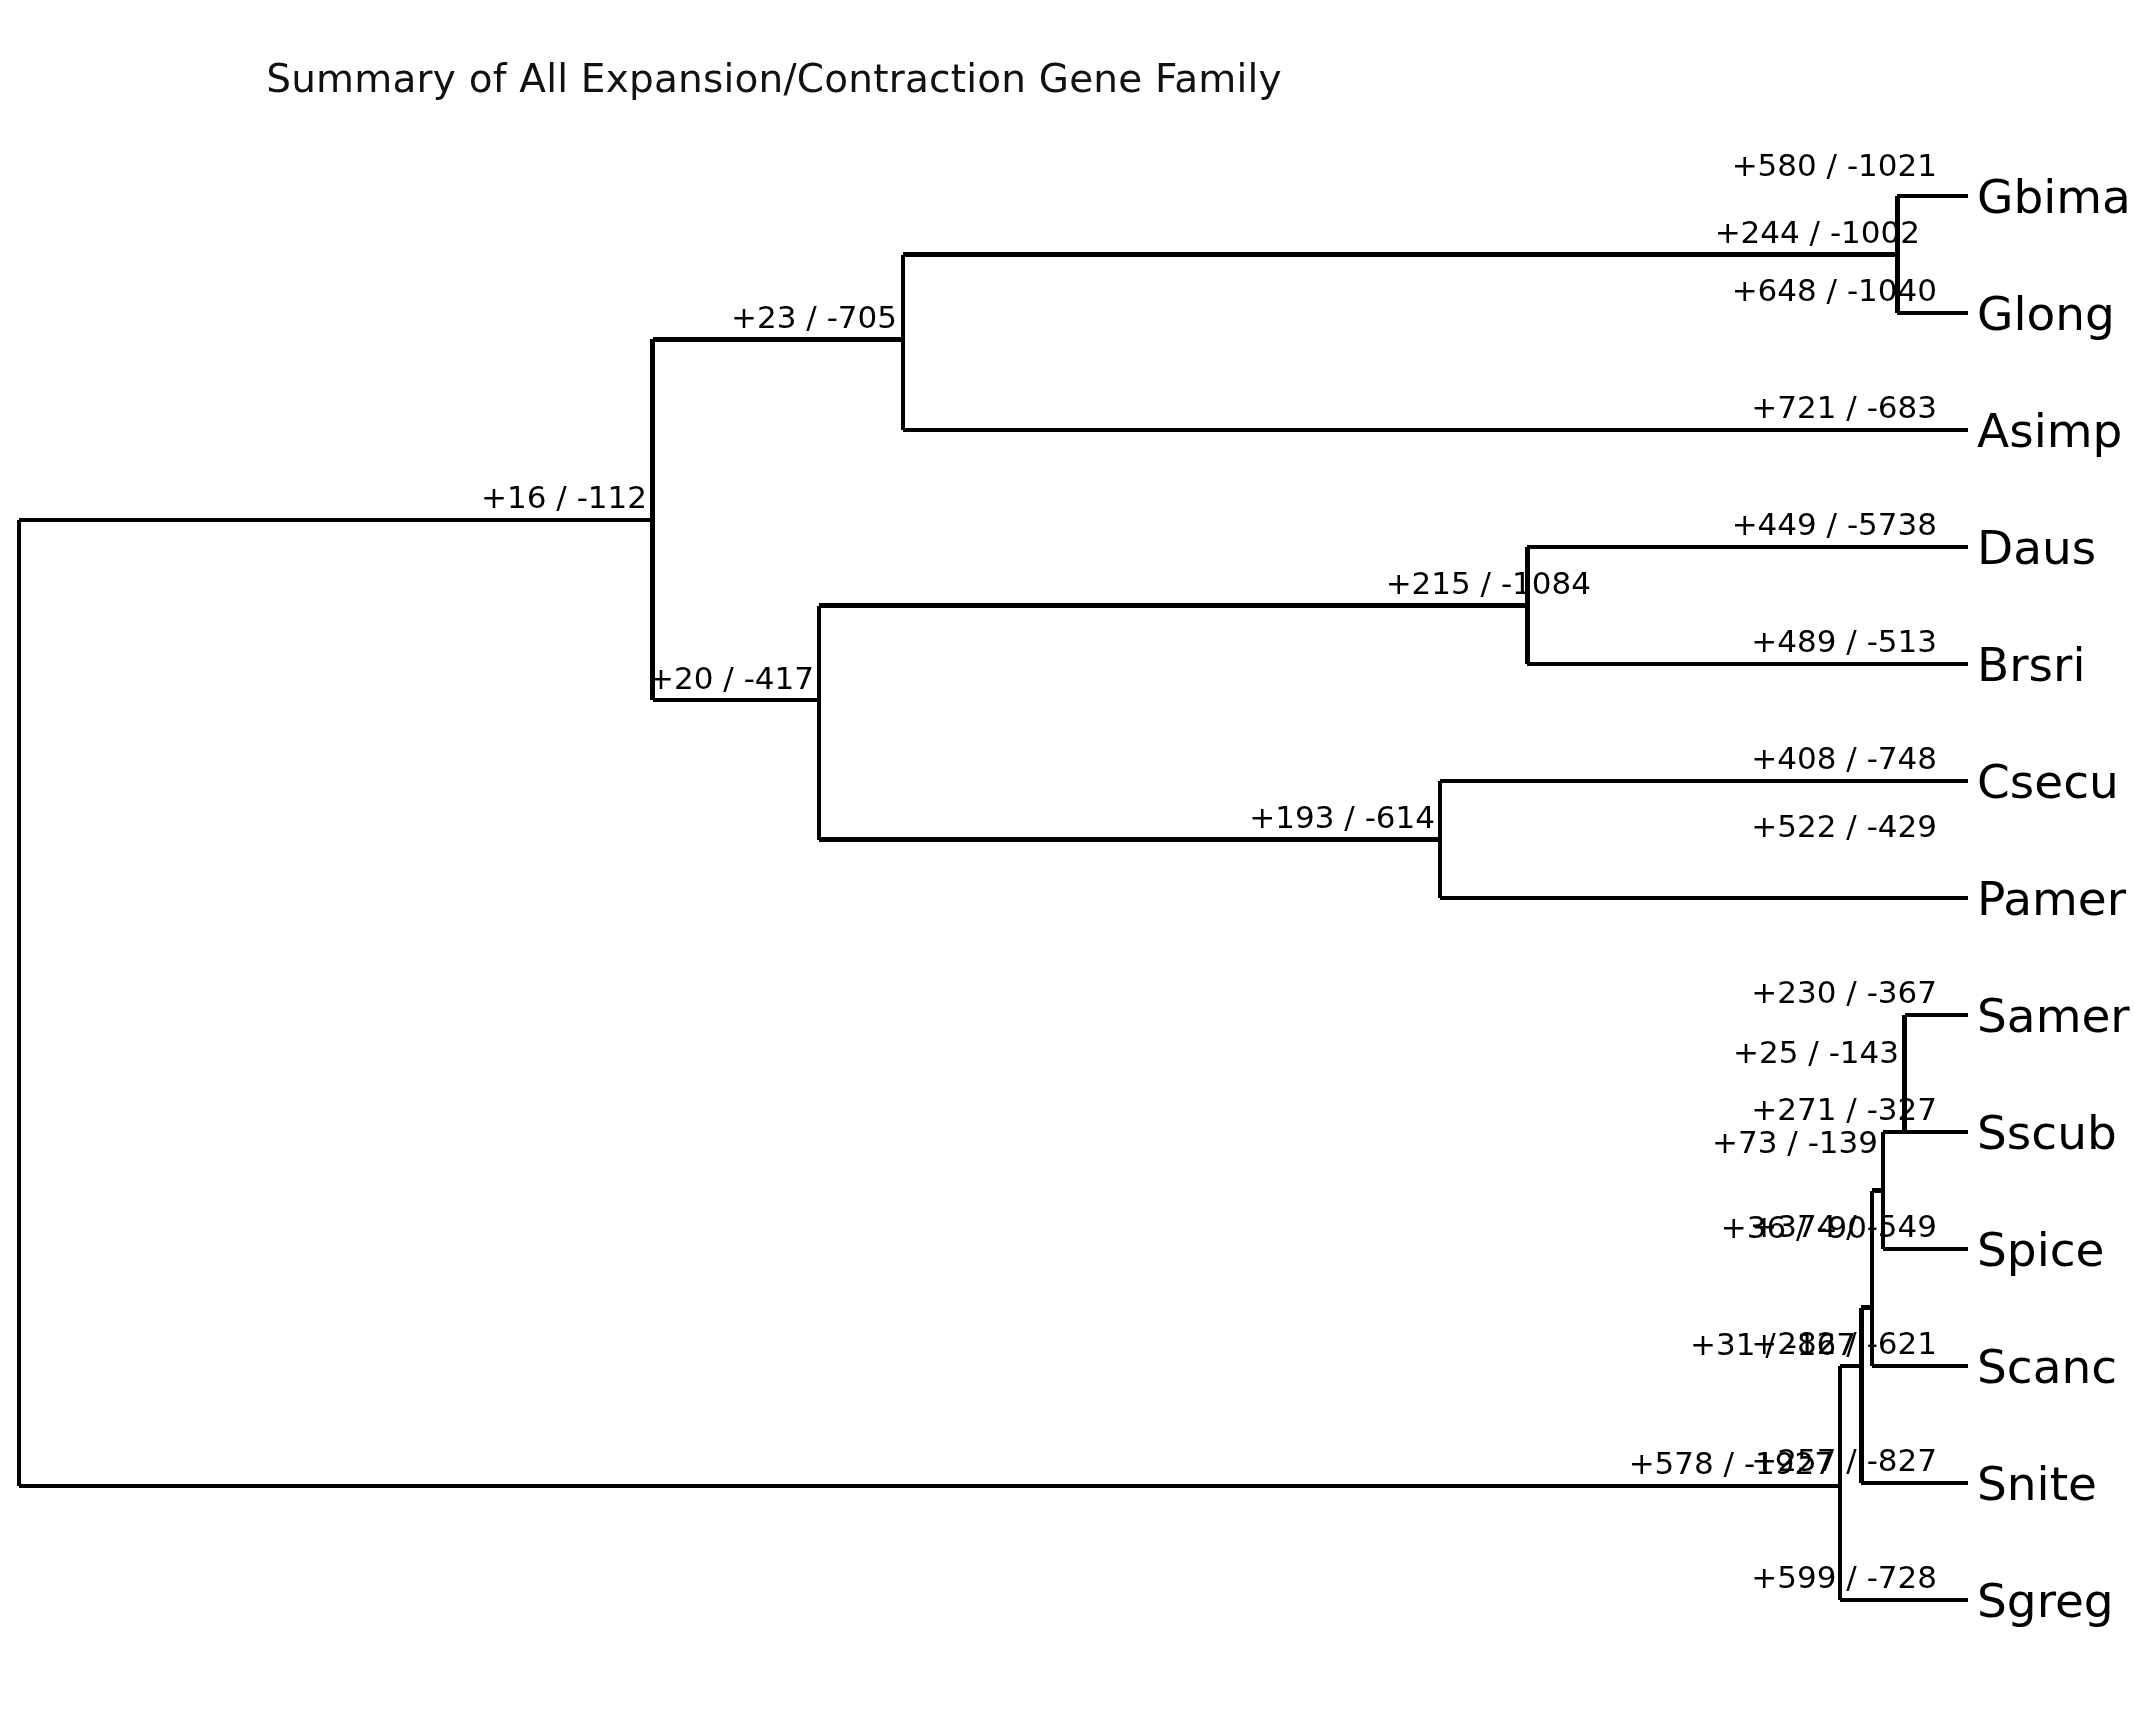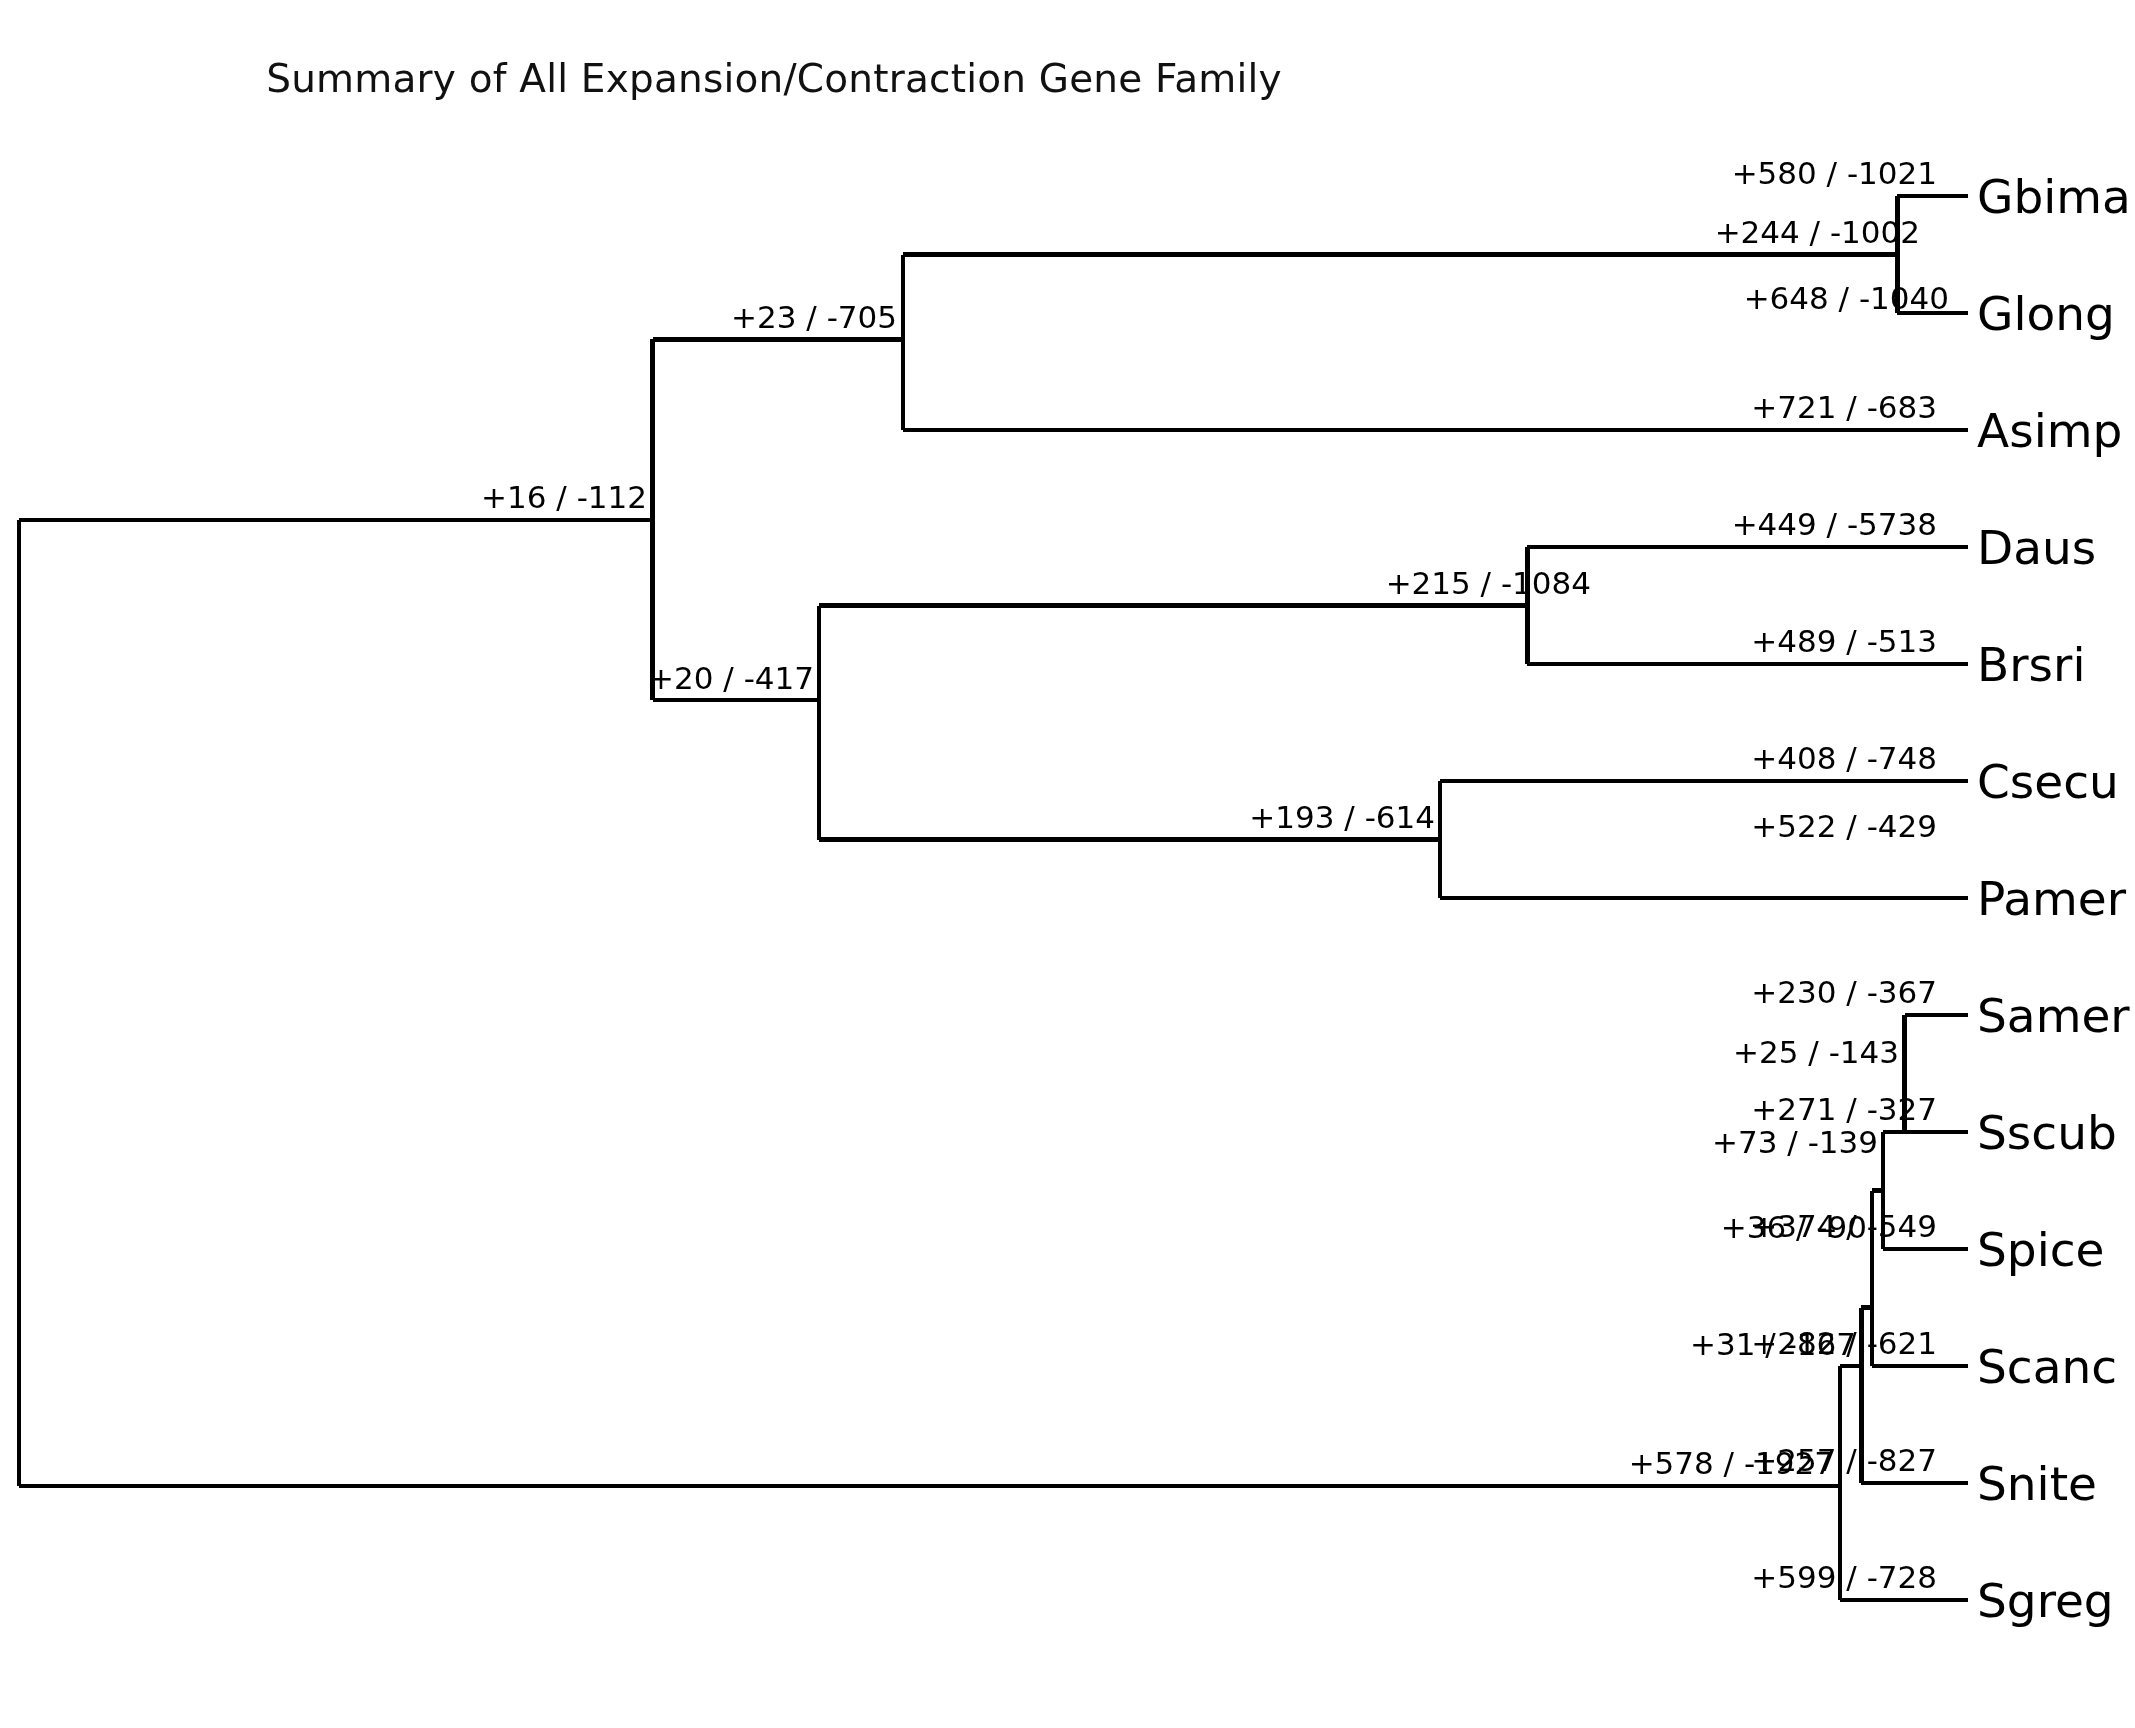--- a/index.html
+++ b/index.html
@@ -87,22 +87,22 @@
   <div class="tip-label" style="left:1977px;top:664px;">Brsri</div>
   <div class="tip-label" style="left:1977px;top:781px;">Csecu</div>
   <div class="tip-label" style="left:1977px;top:898px;">Pamer</div>
   <div class="tip-label" style="left:1977px;top:1015px;">Samer</div>
   <div class="tip-label" style="left:1977px;top:1132px;">Sscub</div>
   <div class="tip-label" style="left:1977px;top:1249px;">Spice</div>
   <div class="tip-label" style="left:1977px;top:1366px;">Scanc</div>
   <div class="tip-label" style="left:1977px;top:1483px;">Snite</div>
   <div class="tip-label" style="left:1977px;top:1600px;">Sgreg</div>
 
-  <div class="branch-label anchor-end" style="left:1937px;top:189px;">+580 / -1021</div>
-  <div class="branch-label anchor-end" style="left:1937px;top:314px;margin-left:12px;">+648 / -1040</div>
+  <div class="branch-label anchor-end" style="left:1937px;top:181px;">+580 / -1021</div>
+  <div class="branch-label anchor-end" style="left:1937px;top:306px;">+648 / -1040</div>
   <div class="branch-label anchor-end" style="left:1937px;top:423px;">+721 / -683</div>
   <div class="branch-label anchor-end" style="left:1937px;top:540px;">+449 / -5738</div>
   <div class="branch-label anchor-end" style="left:1937px;top:657px;">+489 / -513</div>
   <div class="branch-label anchor-end" style="left:1937px;top:774px;">+408 / -748</div>
   <div class="branch-label anchor-end" style="left:1937px;top:842px;">+522 / -429</div>
   <div class="branch-label anchor-end" style="left:1937px;top:1008px;">+230 / -367</div>
   <div class="branch-label anchor-end" style="left:1937px;top:1125px;">+271 / -327</div>
   <div class="branch-label anchor-end" style="left:1937px;top:1242px;">+374 / -549</div>
   <div class="branch-label anchor-end" style="left:1937px;top:1359px;">+282 / -621</div>
   <div class="branch-label anchor-end" style="left:1937px;top:1476px;">+257 / -827</div>

